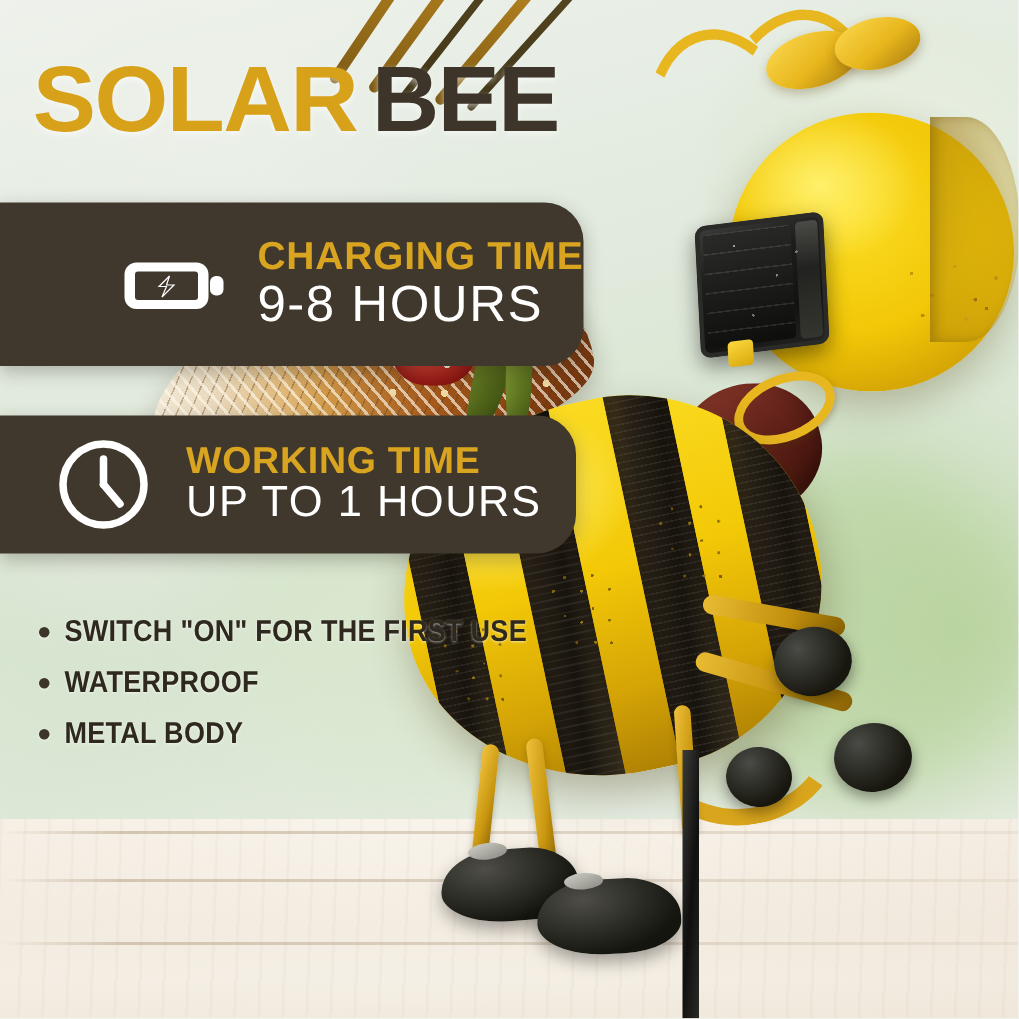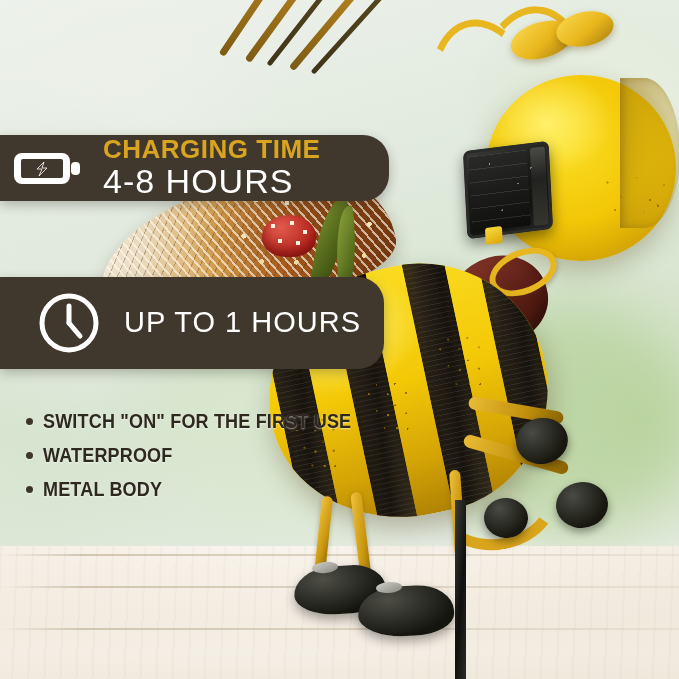--- a/index.html
+++ b/index.html
@@ -353,21 +353,21 @@
     display:inline-block; margin-left:12px;
   }
 
   .badge {
     position:absolute; left:0;
     background:#40382C;
     border-radius:0 26px 26px 0;
     display:flex; align-items:center;
     box-shadow:0 4px 12px rgba(40,32,20,.28);
   }
-  .badge-1 { top:135px; width:389px; height:66px; padding-left:11px; }
+  .badge-1 { top:135px; width:389px; height:109px; padding-left:11px;justify-content:flex-end; }
   .badge-2 { top:277px; width:384px; height:92px; padding-left:36px; }
 
   .badge-icon { flex:0 0 auto; display:flex; align-items:center; justify-content:center; }
 
   .badge-text { margin-left:18px; display:flex; flex-direction:column; justify-content:center; }
   .badge-title {
     color:#D9A520; font-weight:700; font-size:26px; letter-spacing:.5px; line-height:1.05;
     white-space:nowrap;
   }
   .badge-sub {
@@ -479,45 +479,49 @@
     <div class="leg leg-front2"></div>
 
     <div class="stake"></div>
 
     <div class="boot boot-1"></div>
     <div class="boot-cuff cuff-1"></div>
     <div class="boot boot-2"></div>
     <div class="boot-cuff cuff-2"></div>
   </div>
 
+  <div class="title">
+    <span class="w-solar">SOLAR</span><span class="w-bee">BEE</span>
+  </div>
 
   <div class="badge badge-1">
     <div class="badge-icon">
       <svg width="74" height="48" viewBox="0 0 74 48" aria-hidden="true">
         <rect x="3" y="9" width="56" height="31" rx="8" ry="8" fill="#ffffff"></rect>
         <rect x="10" y="15" width="42" height="19" rx="2" ry="2" fill="#40382C"></rect>
         <rect x="60" y="18" width="9" height="13" rx="4" ry="4" fill="#ffffff"></rect>
         <path d="M33 18 L26 25 L31 25 L28 32 L36 24 L31 24 Z" fill="#40382C" stroke="#ffffff" stroke-width="0.8"></path>
       </svg>
     </div>
     <div class="badge-text">
       <div class="badge-title">CHARGING TIME</div>
-      <div class="badge-sub">4-8 HOURS</div>
+      <div class="badge-sub">9-8 HOURS</div>
     </div>
   </div>
 
   <div class="badge badge-2">
     <div class="badge-icon">
       <svg width="66" height="66" viewBox="0 0 66 66" aria-hidden="true">
         <circle cx="33" cy="33" r="27" fill="none" stroke="#ffffff" stroke-width="5"></circle>
         <path d="M33 33 L33 16" stroke="#ffffff" stroke-width="5" stroke-linecap="round"></path>
         <path d="M33 33 L44 46" stroke="#ffffff" stroke-width="5" stroke-linecap="round"></path>
       </svg>
     </div>
     <div class="badge-text">
+      <div class="badge-title">WORKING TIME</div>
       <div class="badge-sub">UP TO 1 HOURS</div>
     </div>
   </div>
 
   <div class="features">
     <div class="feature-row">
       <span class="feature-bullet"></span>
       <span class="feature-label">SWITCH "ON" FOR THE FIRST USE</span>
     </div>
     <div class="feature-row">

